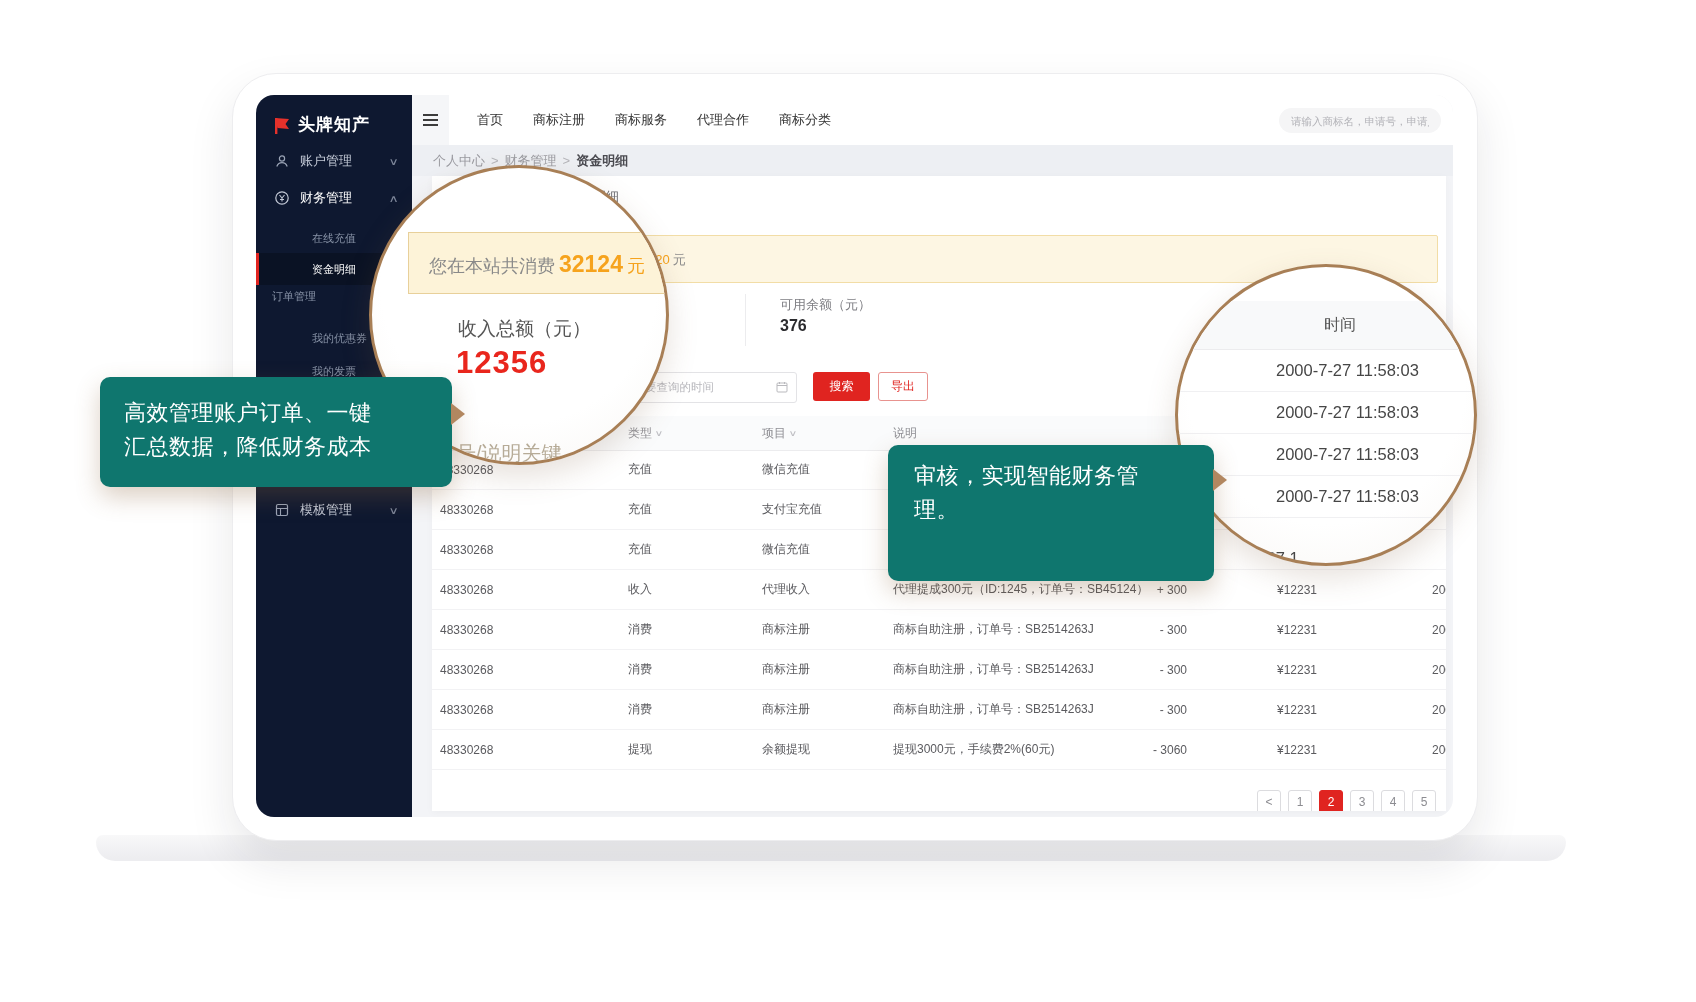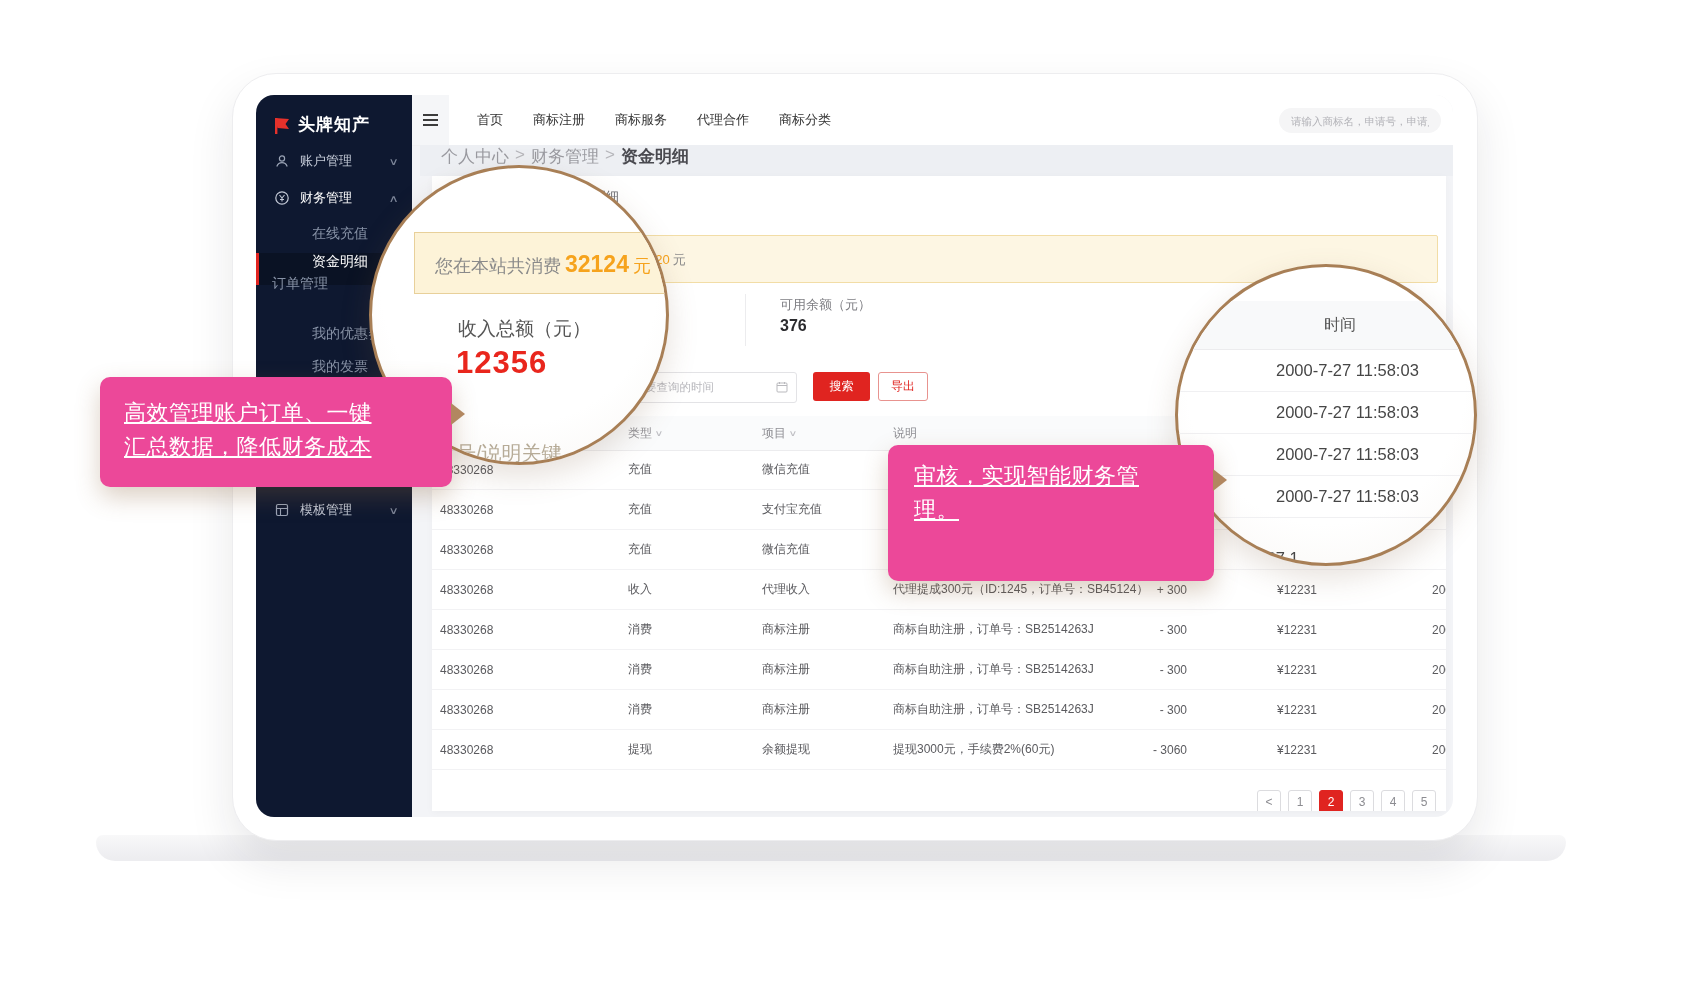--- a/index.html
+++ b/index.html
@@ -27,40 +27,40 @@
     border-radius:18px;overflow:hidden;background:#fff;
   }
 
   
   .sidebar{position:absolute;left:0;top:0;width:156px;height:100%;background:#0e1830;}
   .logo-row{position:absolute;left:16px;top:18px;display:flex;align-items:flex-end;gap:6px;}
   .logo-text{color:#fff;font-size:17px;font-weight:bold;letter-spacing:1px;}
   .side-item{position:absolute;left:0;width:100%;height:30px;display:flex;align-items:center;color:#c3c9d6;font-size:13px;}
   .side-item .ic{width:16px;height:16px;margin-left:18px;margin-right:10px;flex:none;}
   .side-item .chev{position:absolute;right:15px;color:#7d8699;font-size:10px;transform:scaleX(1.4);}
-  .side-sub{position:absolute;left:0;width:100%;height:26px;display:flex;align-items:flex-start;color:#8792a6;font-size:14px;padding-left:56px;box-sizing:border-box;}
+  .side-sub{position:absolute;left:0;width:100%;height:26px;display:flex;align-items:center;color:#8792a6;font-size:11px;padding-left:56px;box-sizing:border-box;}
   .side-sub.active{background:#0a1224;color:#ffffff;height:32px;}
   .side-sub.active::before{content:"";position:absolute;left:0;top:0;bottom:0;width:3px;background:#e02420;}
 
   
   .main{position:absolute;left:156px;top:0;right:0;bottom:0;background:#f3f4f7;}
   .topbar{position:absolute;left:0;top:0;right:0;height:50px;background:#fff;border-bottom:1px solid #f1f1f3;}
   .hamburger{position:absolute;left:0;top:0;width:37px;height:50px;background:#f5f6f8;display:flex;flex-direction:column;gap:3px;justify-content:center;align-items:center;cursor:pointer;}
   .hamburger i{display:block;width:15px;height:2px;background:#3c3c3c;}
   .nav-items{position:absolute;left:65px;top:0;height:50px;display:flex;align-items:center;gap:30px;}
   .nav-item{font-size:13px;color:#333;cursor:pointer;white-space:nowrap;}
   .top-search input{
     width:162px;height:25px;background:#f5f5f6;border:none;border-radius:13px;
     font-size:10.5px;color:#666;padding:0 12px;box-sizing:border-box;outline:none;
     font-family:"Liberation Sans","DejaVu Sans",sans-serif;
   }
   .top-search input::placeholder{color:#b3b3b8;}
 
   
-  .breadcrumb{position:absolute;left:0;top:50px;right:0;height:31px;background:#edeff3;display:flex;align-items:flex-start;font-size:17px;color:#9a9aa0;padding-left:21px;margin-left:8px;}
+  .breadcrumb{position:absolute;left:0;top:50px;right:0;height:31px;background:#edeff3;display:flex;align-items:center;font-size:13px;color:#9a9aa0;padding-left:21px;}
   .breadcrumb .sep{margin:0 6px;color:#b5b5ba;}
   .breadcrumb .last{color:#4a4a50;font-weight:bold;}
 
   
   .content{position:absolute;left:0;top:81px;right:0;bottom:0;}
   .card{position:absolute;left:20px;top:0;right:7px;bottom:6px;background:#fff;overflow:hidden;box-shadow:0 2px 8px rgba(0,0,0,.03);}
   .tab{position:absolute;top:12px;font-size:13px;cursor:pointer;}
   .tab.active{color:#e0241f;font-weight:bold;}
   .tab.idle{color:#6b6b70;}
   .banner{position:absolute;left:8px;right:8px;top:59px;height:48px;background:#fdf6e3;border:1px solid #f2dda6;border-radius:2px;box-sizing:border-box;}
@@ -92,25 +92,25 @@
   .c7{left:1000px;width:120px;overflow:hidden;}
   .caret{font-size:8px;color:#bfbfc4;margin-left:4px;transform:scaleX(1.5);}
 
   
   .pager{position:absolute;right:10px;top:614px;display:flex;gap:7px;}
   .pbtn{width:24px;height:24px;border:1px solid #dcdcdf;border-radius:3px;background:#fff;color:#8c8c91;font-size:12px;display:flex;align-items:center;justify-content:center;cursor:pointer;box-sizing:border-box;}
   .pbtn.active{background:#e02420;border-color:#e02420;color:#fff;}
 
   
   .mag{border:3px solid #a87f56;border-radius:50%;overflow:hidden;background:radial-gradient(circle at 50% 40%,#ffffff 60%,#f7f5f2 100%);box-shadow:0 12px 30px rgba(120,90,60,.18);z-index:50;}
-  .tooltip{background:#ec4899;border-radius:10px;color:#fff;z-index:60;box-shadow:0 10px 24px rgba(140,100,60,.30);text-decoration:underline;}
+  .tooltip{background:#0f766e;border-radius:10px;color:#fff;z-index:60;box-shadow:0 10px 24px rgba(140,100,60,.30);}
   .tooltip .tline{font-size:22px;line-height:34px;letter-spacing:.5px;white-space:nowrap;}
   .tooltip .arrow{position:absolute;right:-13px;width:0;height:0;border-top:11px solid transparent;border-bottom:11px solid transparent;border-left:14px solid #b28760;}
 
-  .mag-band{position:absolute;left:42px;top:64px;width:300px;height:62px;background:#fdf3d8;border:1px solid #e8d09a;box-sizing:border-box;text-decoration:underline;}
+  .mag-band{position:absolute;left:36px;top:64px;width:300px;height:62px;background:#fdf3d8;border:1px solid #e8d09a;box-sizing:border-box;text-decoration:underline;}
   .mag-band-text{position:absolute;left:20px;top:18px;white-space:nowrap;font-size:18px;color:#8a8a8a;}
   .mag-band-amt{font-size:23px;font-weight:bold;color:#f6a31d;margin:0 4px;}
   .mag-band-unit{font-size:18px;color:#f6a31d;}
   .mag-stat-label{position:absolute;left:86px;top:148px;font-size:19px;color:#565656;}
   .mag-stat-value{position:absolute;left:84px;top:177px;font-size:31px;font-weight:bold;color:#e9261d;letter-spacing:1px;}
   .mag-ghost{position:absolute;left:44px;top:272px;font-size:20px;color:#b6ab97;}
 
   .magr-head{position:absolute;left:0;right:0;top:34px;height:48px;background:#f8f9fa;border-bottom:1px solid #ececee;}
   .magr-head span{position:absolute;left:146px;top:14px;font-size:16px;color:#555;}
   .magr-row{position:absolute;left:0;right:0;height:42px;border-bottom:1px solid #f0f0f2;}
@@ -151,21 +151,21 @@
       <span>财务管理</span>
       <span class="chev">∧</span>
     </div>
 
     <div class="side-sub" style="top:130px;">
       <span>在线充值</span>
     </div>
     <div class="side-sub active" style="top:158px;">
       <span>资金明细</span>
     </div>
-    <div class="side-sub" style="top:180px;padding-left:16px;">
+    <div class="side-sub" style="top:188px;padding-left:16px;">
       <span>订单管理</span>
     </div>
     <div class="side-sub" style="top:230px;">
       <span>我的优惠券</span>
     </div>
     <div class="side-sub" style="top:263px;">
       <span>我的发票</span>
     </div>
 
     <div class="side-item" style="top:400px;">

